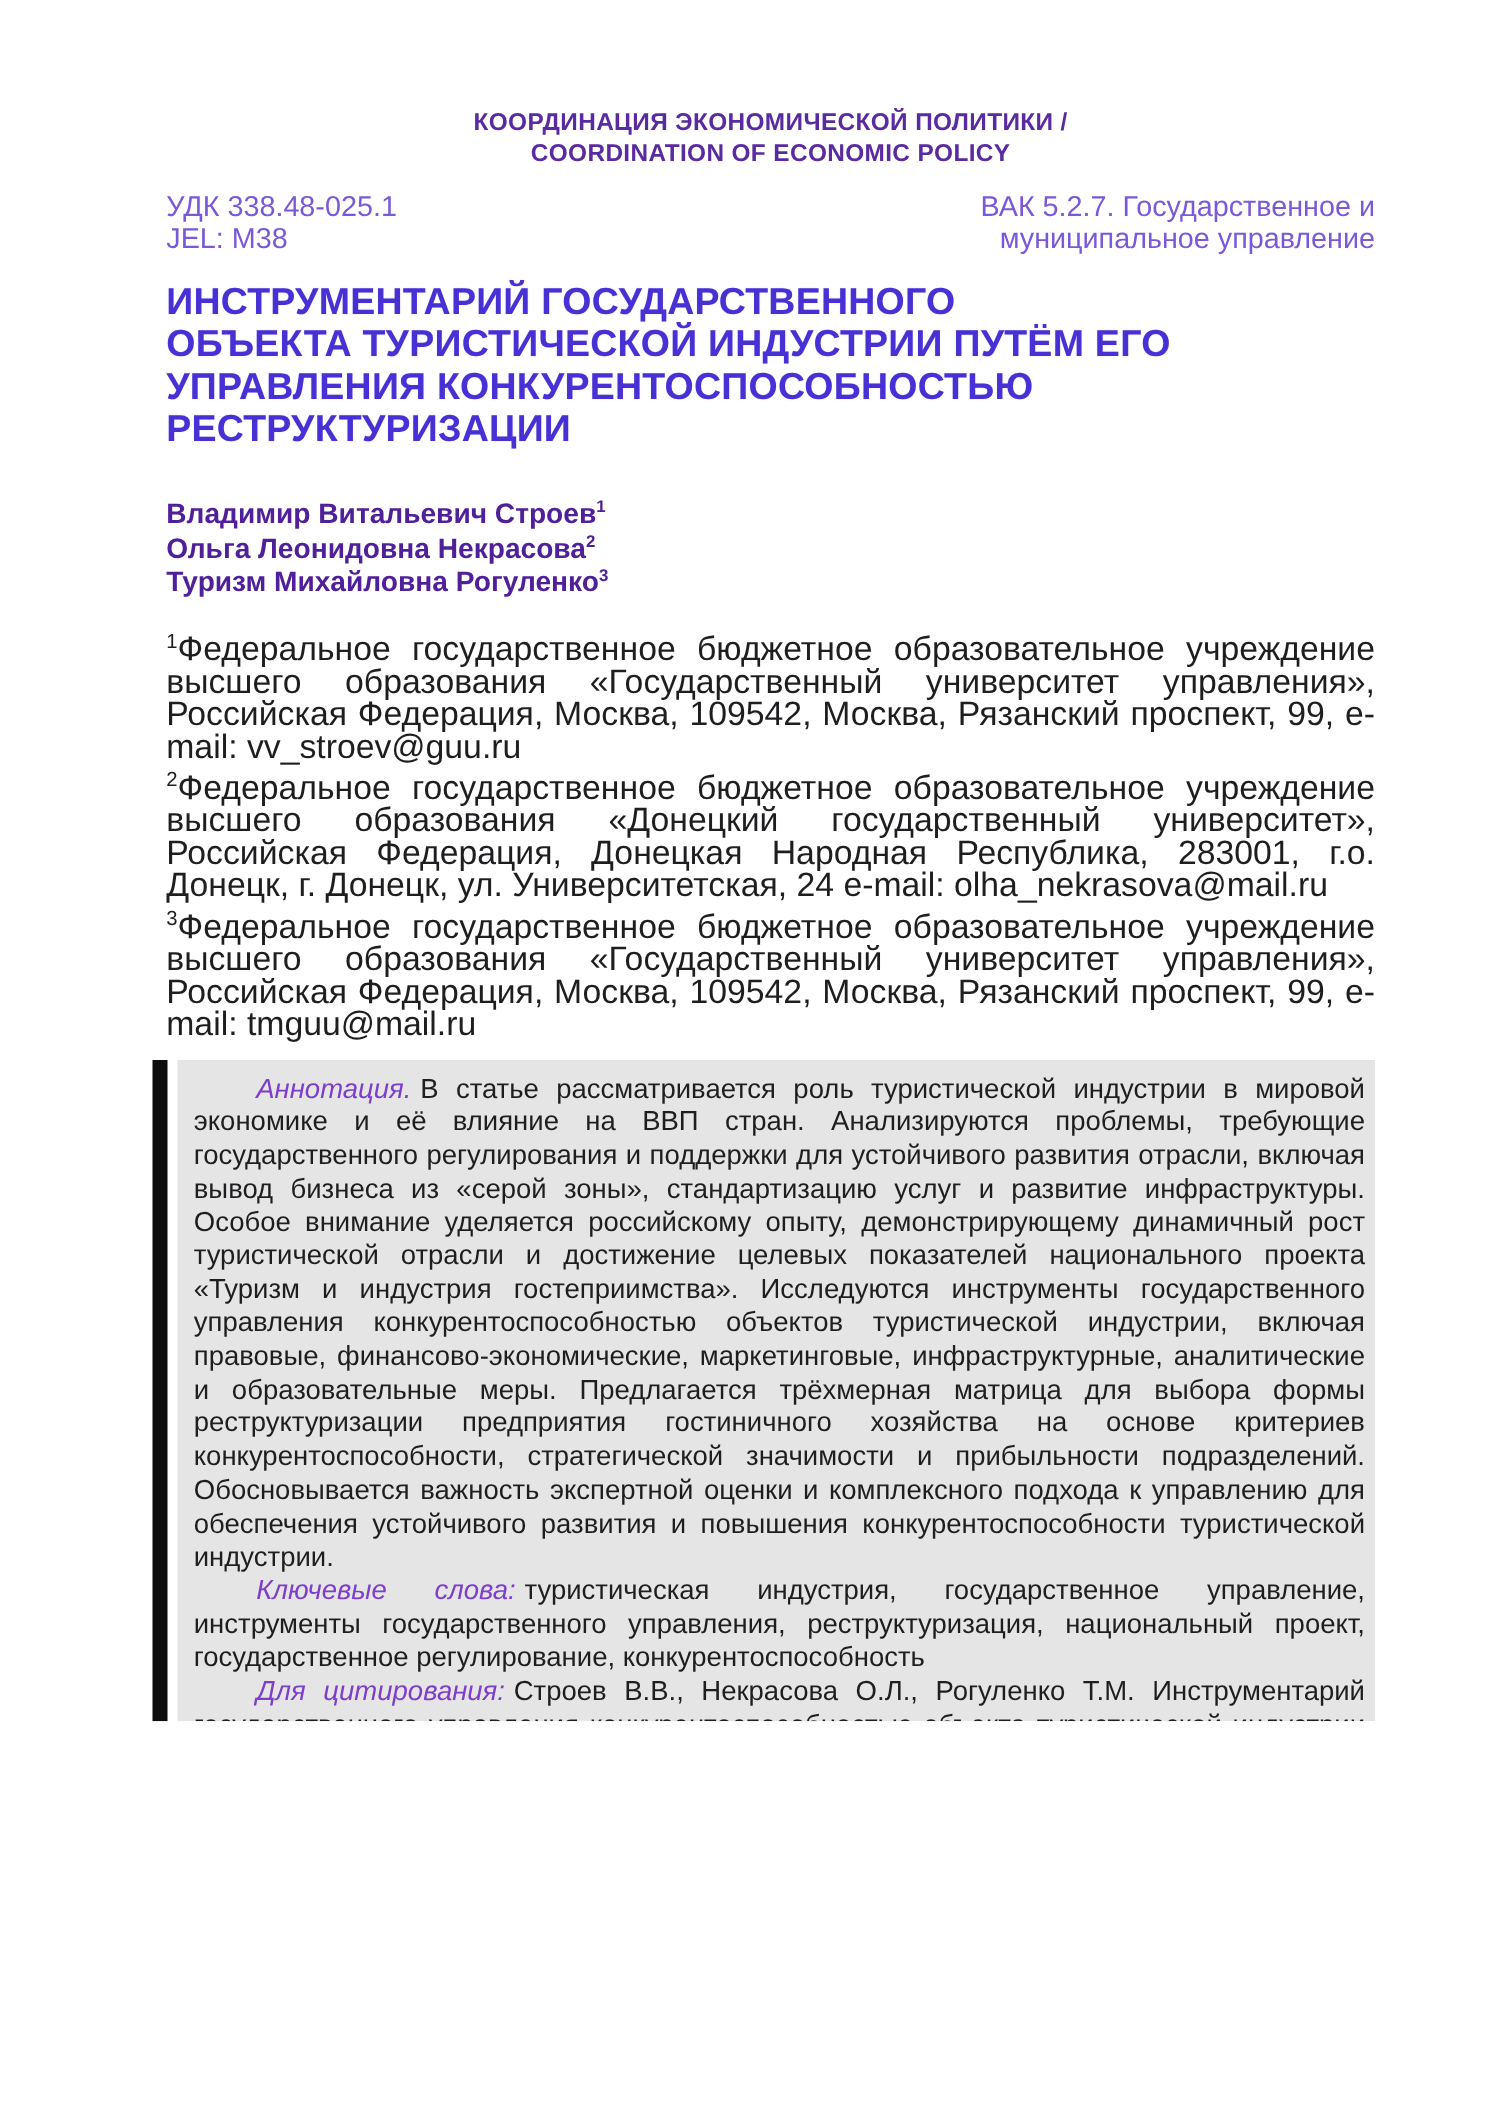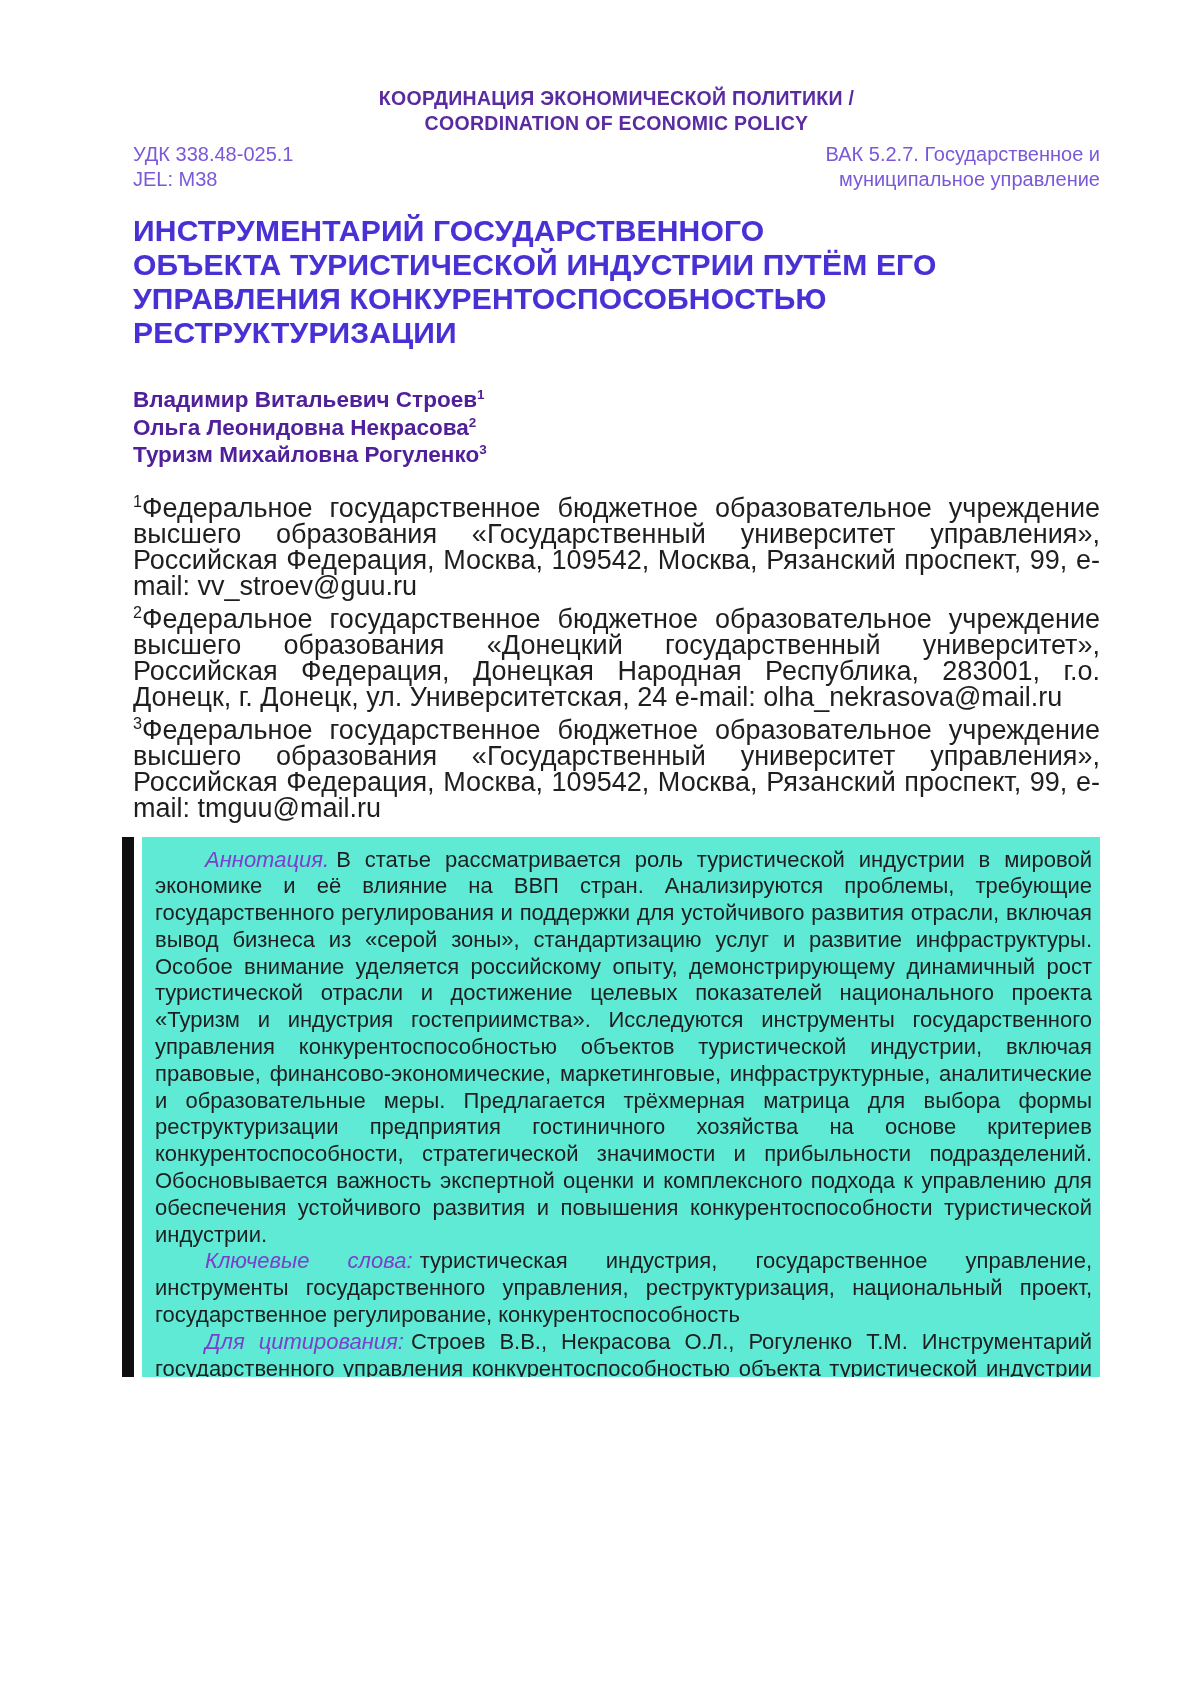--- a/index.html
+++ b/index.html
@@ -18,23 +18,23 @@
     text-align: center;
     color: #5a2aa0;
     font-weight: bold;
     font-size: 19.5px;
     line-height: 25px;
     letter-spacing: 0.3px;
   }
   .meta-row {
     display: flex;
     justify-content: space-between;
-    margin-top: 6px;
+    margin-top: 17px;
     color: #7a58d8;
-    font-size: 20px;
+    font-size: 23px;
     line-height: 25px;
   }
   .meta-right { text-align: right; }
   .article-title {
     margin-top: 22px;
     color: #4831d4;
     font-weight: bold;
     font-size: 30px;
     line-height: 34px;
     letter-spacing: 0.2px;
@@ -60,21 +60,21 @@
     margin-top: 16px;
     margin-left: -11px;
   }
   .abstract-bar {
     flex: 0 0 12px;
     background: #0e0e0e;
     margin-right: 8px;
   }
   .abstract-box {
     flex: 1;
-    background: #5eead4;
+    background: #e5e5e5;
     padding: 10px 8px 14px 13px;
     font-size: 22px;
     line-height: 26.8px;
   }
   .abstract-box p {
     margin: 0;
     text-align: justify;
     text-indent: 50px;
   }
   .para-label {

